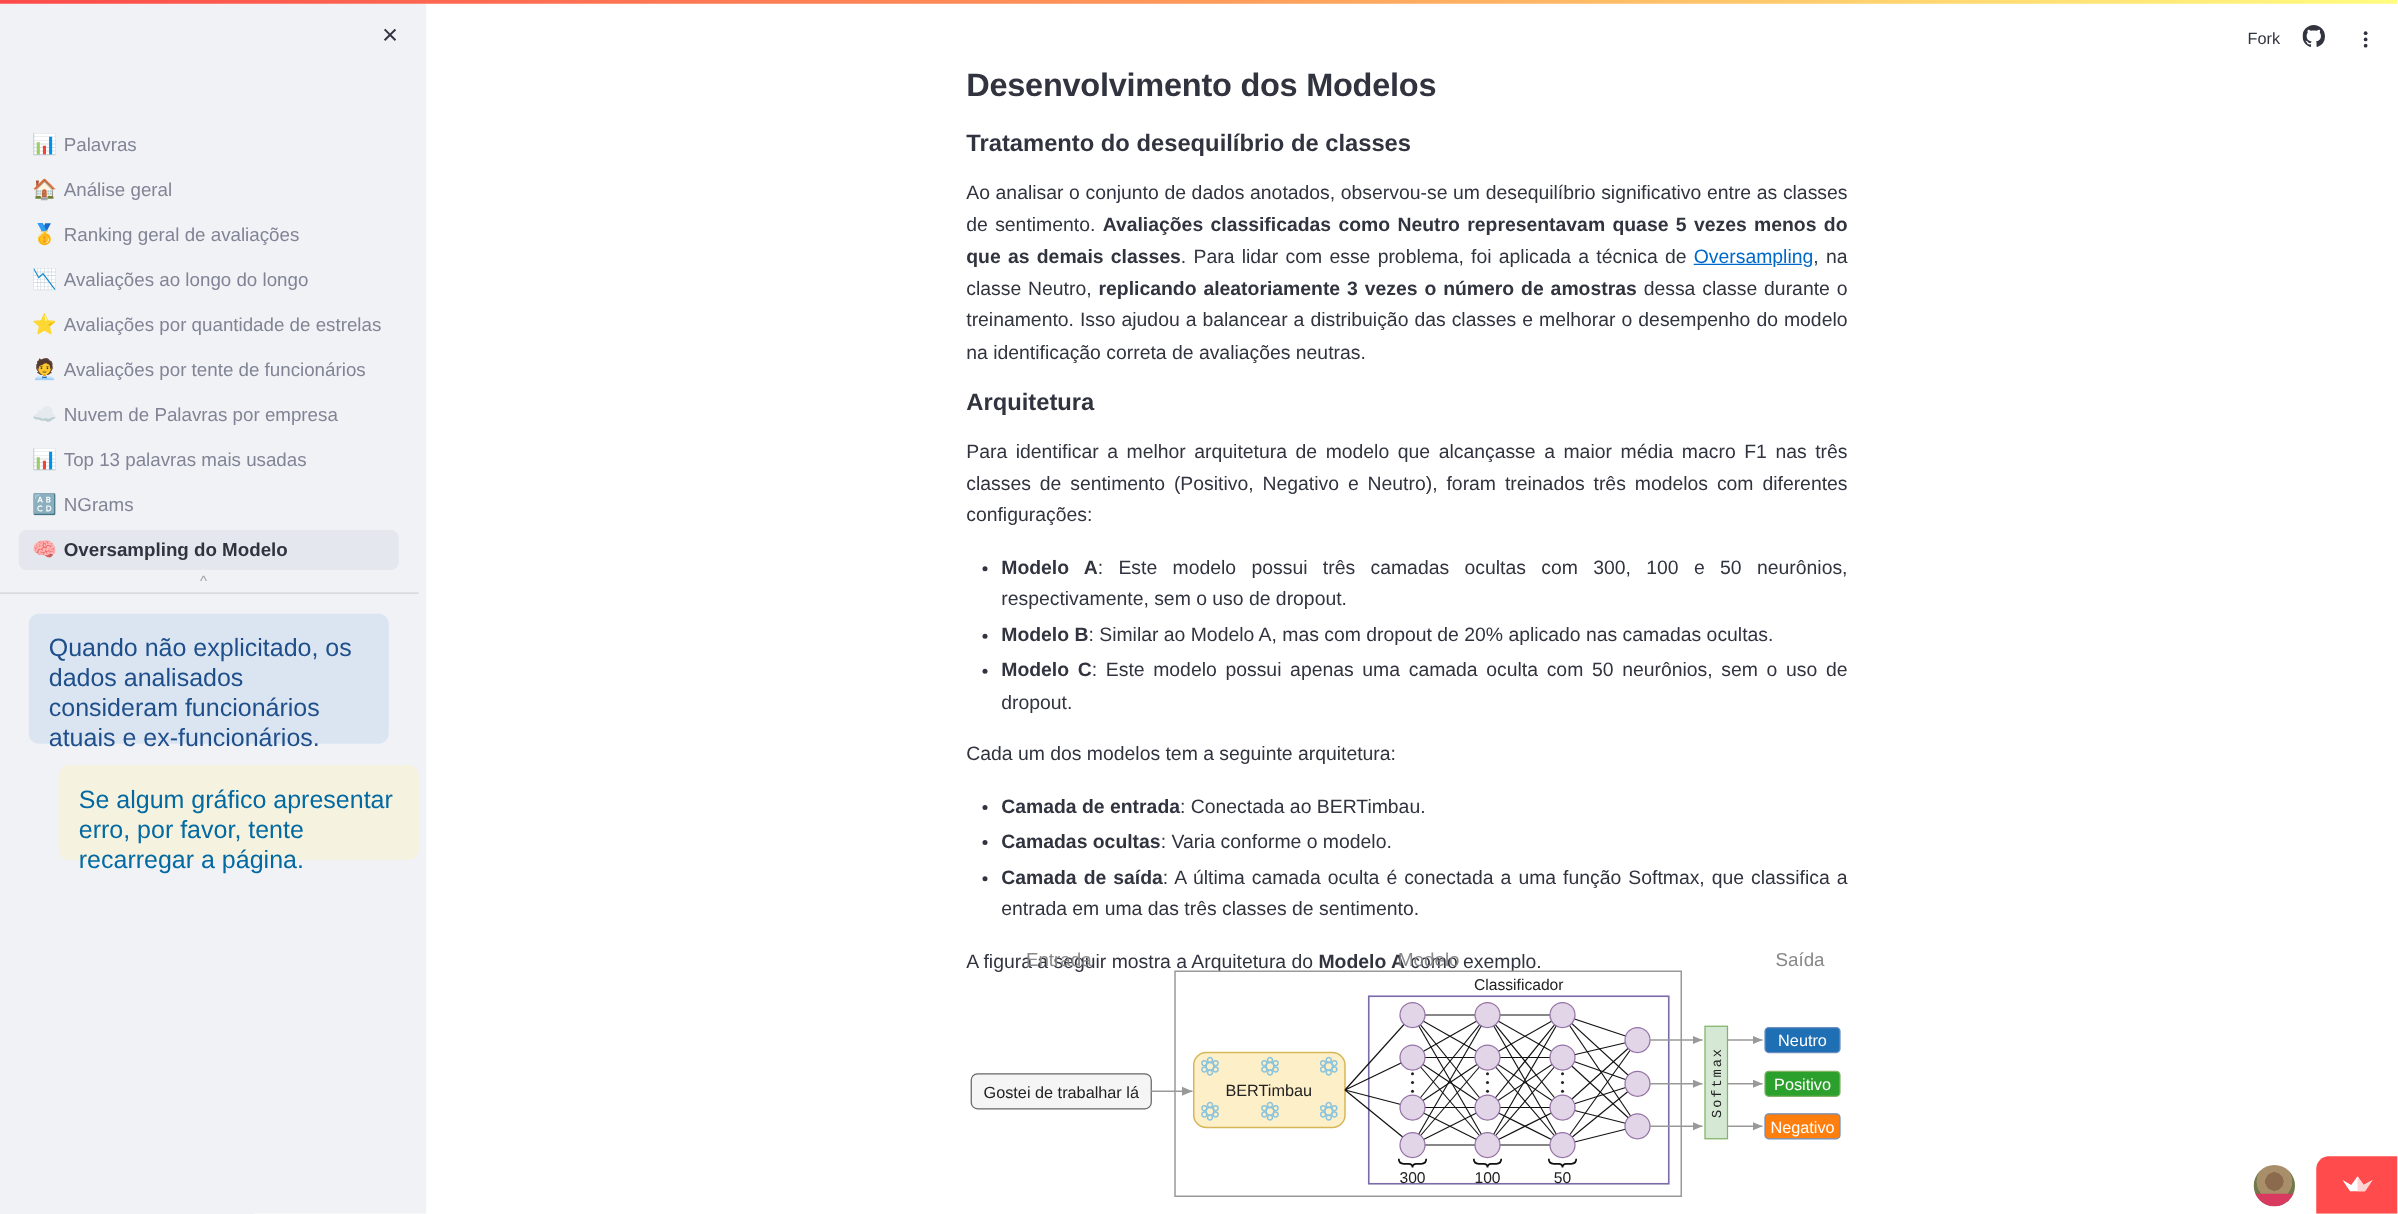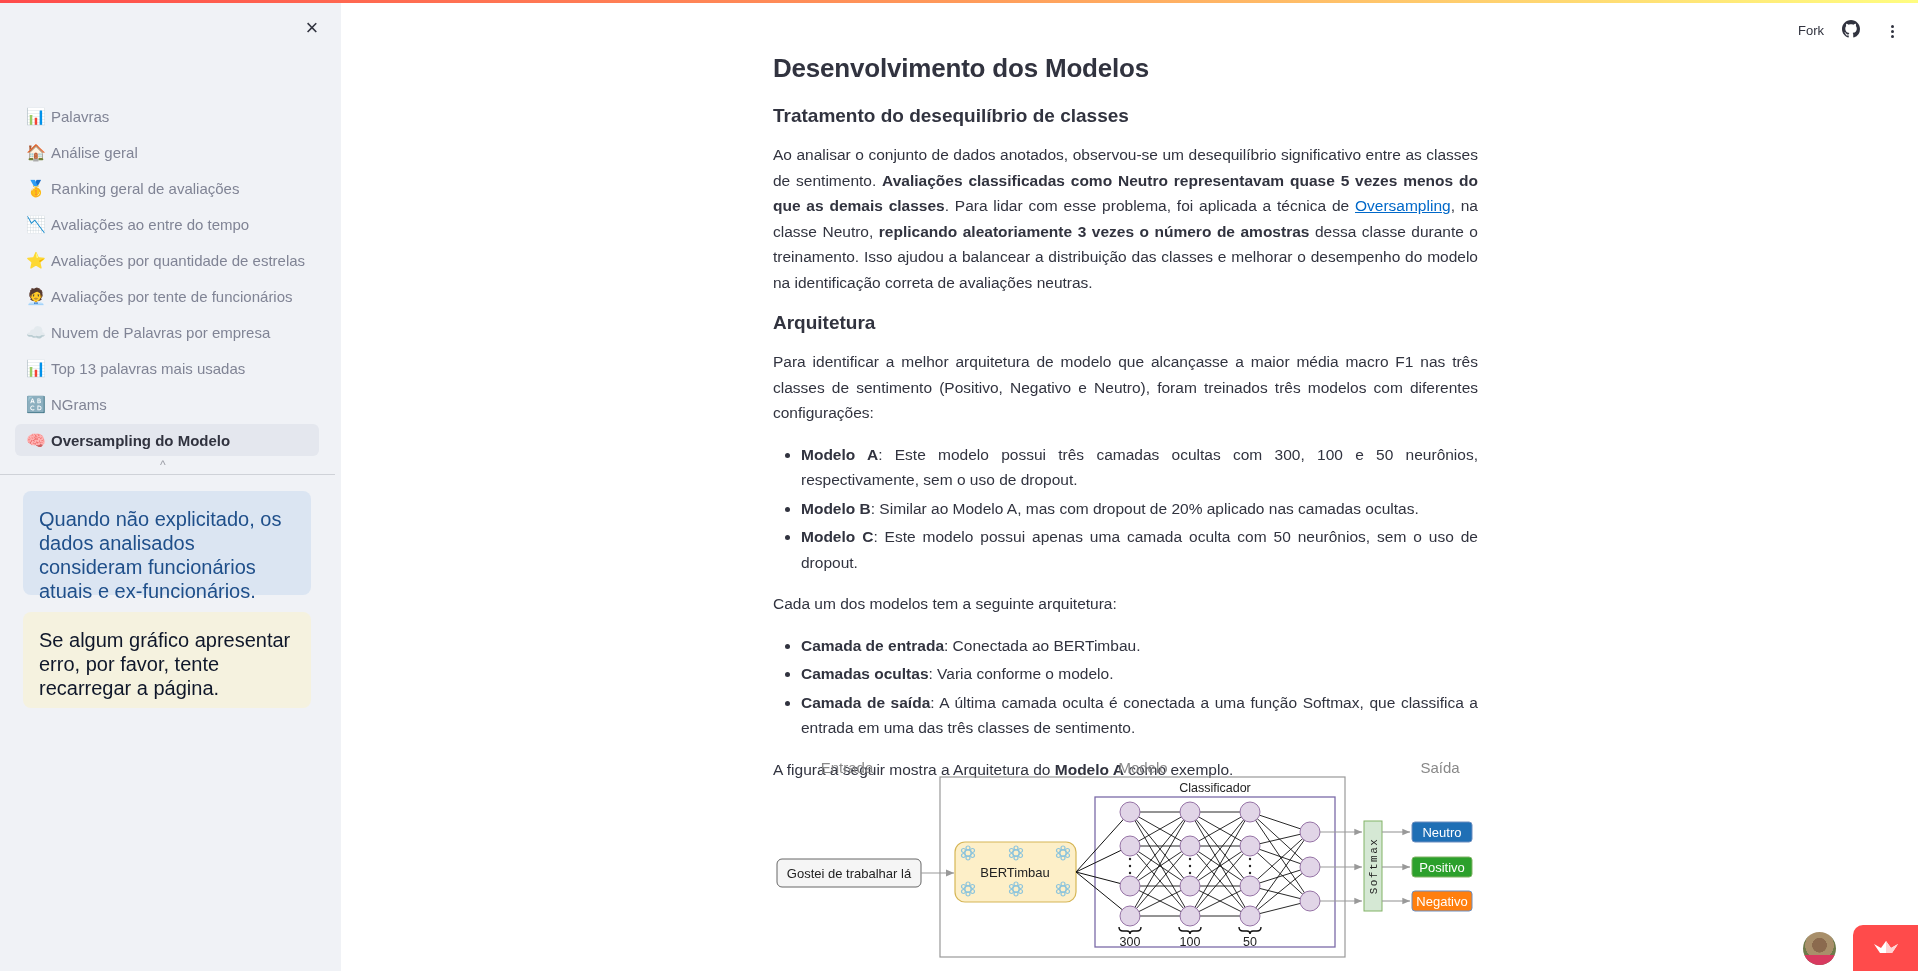--- a/index.html
+++ b/index.html
@@ -15,21 +15,21 @@
     font-size: 22px; color: #31333f; text-align: center; line-height: 24px; cursor: pointer; }
   .nav { position: absolute; top: 100px; left: 15px; width: 304px; }
   .nav-item { height: 32px; margin-bottom: 4px; display: flex; align-items: center; padding-left: 11px;
     border-radius: 6px; font-size: 15px; color: #808495; cursor: pointer; white-space: nowrap; }
   .nav-item .emoji { width: 20px; height: 20px; margin-right: 5px; display: inline-flex; align-items: center; justify-content: center; font-size: 16px; }
   .nav-item.active { background: #e4e7ee; color: #31333f; font-weight: bold; }
   .collapse-caret { position: absolute; top: 458px; left: 160px; font-size: 12px; color: #9ea0a8; }
   .sidebar-divider { position: absolute; top: 474px; left: 0; width: 335px; height: 1px; background: #cfd2d8; }
   .alert { position: absolute; left: 23px; width: 288px; border-radius: 8px; padding: 16px 16px; font-size: 20px; line-height: 24px; }
   .alert.info { top: 491px; height: 104px; background: #dbe5f2; color: #1f4f8a; }
-  .alert.warning { top: 612px; height: 96px; background: #f5f2df; color: #0f172a; }
+  .alert.warning { top: 612px; height: 76px; background: #f5f2df; color: #0369a1; margin-left: 24px; }
 
   
   .header-actions { position: absolute; top: 14px; right: 0; height: 24px; display: flex; align-items: flex-end; }
   .fork-label { font-size: 13px; color: #31333f; margin-right: 18px; cursor: pointer; }
   .gh-icon { width: 18px; height: 18px; margin-right: 20px; cursor: pointer; }
   .kebab { width: 24px; margin-right: 14px; display: flex; flex-direction: column; align-items: center; gap: 2px; cursor: pointer; }
   .kebab span { width: 3px; height: 3px; background: #31333f; border-radius: 50%; }
 
   
   .main { position: absolute; left: 773px; top: 50px; width: 705px; font-size: 15.5px; line-height: 25.5px; color: #31333f; }
@@ -69,21 +69,21 @@
     <div class="nav-item">
       <span class="emoji">🏠</span>
       <span>Análise geral</span>
     </div>
     <div class="nav-item">
       <span class="emoji">🥇</span>
       <span>Ranking geral de avaliações</span>
     </div>
     <div class="nav-item">
       <span class="emoji">📉</span>
-      <span>Avaliações ao entre do tempo</span>
+      <span>Avaliações ao longo do longo</span>
     </div>
     <div class="nav-item">
       <span class="emoji">⭐</span>
       <span>Avaliações por quantidade de estrelas</span>
     </div>
     <div class="nav-item">
       <span class="emoji">🧑‍💼</span>
       <span>Avaliações por tente de funcionários</span>
     </div>
     <div class="nav-item">

